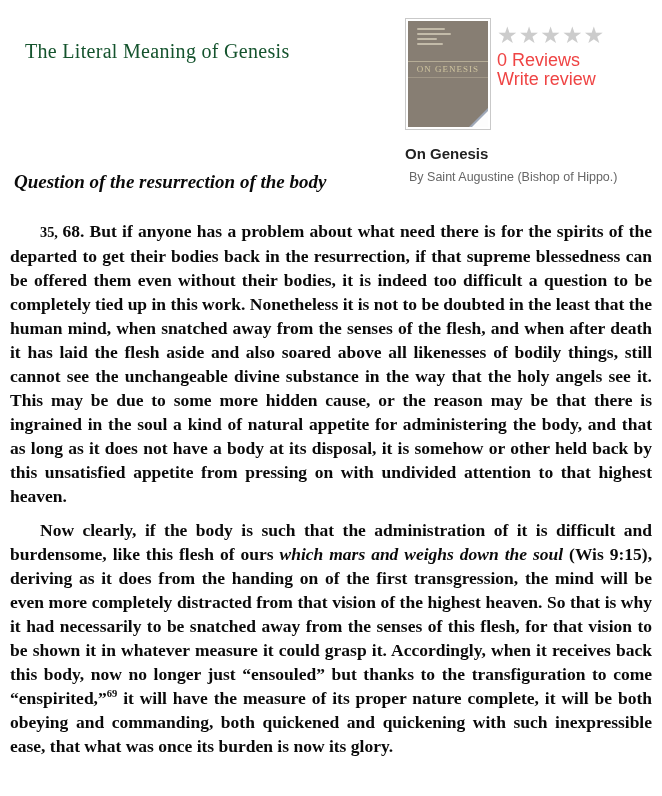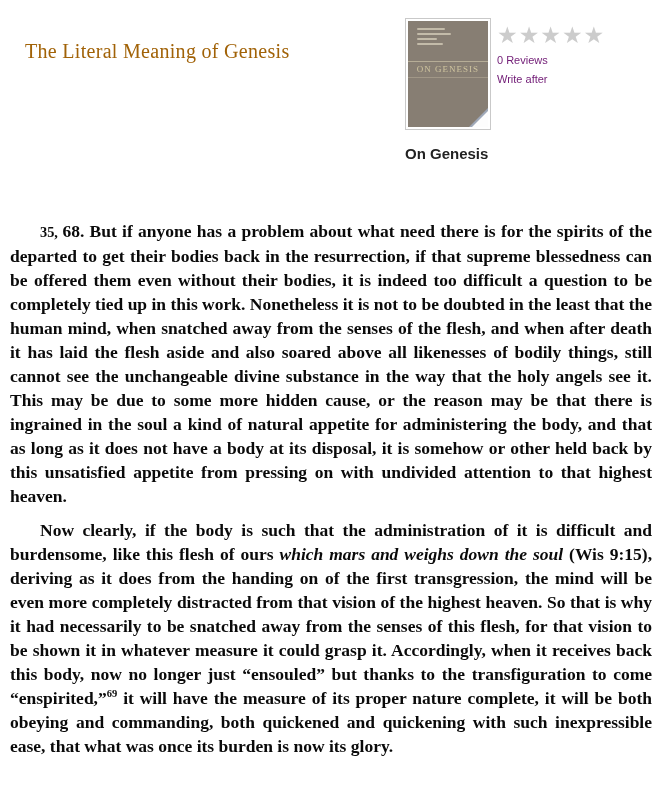--- a/index.html
+++ b/index.html
@@ -5,21 +5,21 @@
   html,body{margin:0;padding:0;background:#fff;}
   .page{
     position:relative;width:662px;height:796px;background:#ffffff;
     overflow:hidden;font-family:"Liberation Sans",sans-serif;
   }
 
   
   .scan-title{
     position:absolute;left:25px;top:40px;
     font-family:"Liberation Serif","DejaVu Serif",serif;
-    font-size:20px;color:#a16207;letter-spacing:.3px;
+    font-size:20px;color:#14532d;letter-spacing:.3px;
   }
   .section-heading{
     position:absolute;left:14px;top:171px;
     font-family:"Liberation Serif","DejaVu Serif",serif;
     font-style:italic;font-weight:600;font-size:19px;color:#0a0a0a;
   }
   .body-text{
     position:absolute;left:10px;top:219px;width:642px;
     font-family:"Liberation Serif","DejaVu Serif",serif;
     font-size:17.5px;line-height:24px;color:#0a0a0a;text-align:justify;font-weight:bold;
@@ -47,21 +47,21 @@
     white-space:nowrap;overflow:hidden;
   }
   .curl-back{position:absolute;right:0;bottom:0;width:0;height:0;
     border-bottom:19px solid #9fa8b8;border-left:19px solid transparent;}
   .curl-front{position:absolute;right:0;bottom:0;width:0;height:0;
     border-bottom:16px solid #fdfdfd;border-left:16px solid transparent;}
 
   .rating-block{position:absolute;left:497px;top:22px;}
   .stars{font-size:23px;color:#cccccc;letter-spacing:1px;line-height:26px;user-select:none;}
   .star{display:inline-block;}
-  .link{display:block;color:#701a75;font-size:11px;line-height:19px;cursor:pointer;}
+  .link{display:block;color:#ef4444;font-size:18px;line-height:19px;cursor:pointer;}
   .link:first-of-type{margin-top:3px;}
 
   .book-meta-title{
     position:absolute;left:405px;top:145px;
     font-size:15px;font-weight:bold;color:#222222;
   }
   .book-meta-byline{
     position:absolute;left:409px;top:170px;
     font-size:12.5px;color:#666666;
   }
@@ -83,24 +83,26 @@
       </div>
       <div class="cover-band">ON GENESIS</div>
       <div class="curl-back"></div>
       <div class="curl-front"></div>
     </div>
   </div>
 
   <div class="rating-block">
     <div class="stars"><span class="star">★</span><span class="star">★</span><span class="star">★</span><span class="star">★</span><span class="star">★</span></div>
     <a class="link">0 Reviews</a>
-    <a class="link">Write after</a>
+    <a class="link">Write review</a>
   </div>
 
   <div class="book-meta-title">On Genesis</div>
+  <div class="book-meta-byline">By Saint Augustine (Bishop of Hippo.)</div>
 
+  <div class="section-heading">Question of the resurrection of the body</div>
 
   <div class="body-text">
       <p class="body-para"><span class="seg-small">35, </span><span>68. But if anyone has a problem about what need there is for the spirits of the departed to get their bodies back in the resurrection, if that supreme blessedness can be offered them even without their bodies, it is indeed too difficult a question to be completely tied up in this work. Nonetheless it is not to be doubted in the least that the human mind, when snatched away from the senses of the flesh, and when after death it has laid the flesh aside and also soared above all likenesses of bodily things, still cannot see the unchangeable divine substance in the way that the holy angels see it. This may be due to some more hidden cause, or the reason may be that there is ingrained in the soul a kind of natural appetite for administering the body, and that as long as it does not have a body at its disposal, it is somehow or other held back by this unsatisfied appetite from pressing on with undivided attention to that highest heaven.</span></p>
       <p class="body-para"><span>Now clearly, if the body is such that the administration of it is difficult and burdensome, like this flesh of ours </span><span class="seg-italic">which mars and weighs down the soul</span><span> (Wis 9:15), deriving as it does from the handing on of the first transgression, the mind will be even more completely distracted from that vision of the highest heaven. So that is why it had necessarily to be snatched away from the senses of this flesh, for that vision to be shown it in whatever measure it could grasp it. Accordingly, when it receives back this body, now no longer just “ensouled” but thanks to the transfiguration to come “enspirited,”</span><sup>69</sup><span> it will have the measure of its proper nature complete, it will be both obeying and commanding, both quickened and quickening with such inexpressible ease, that what was once its burden is now its glory.</span></p>
     </div>
 
 </div>
 
 </body></html>

